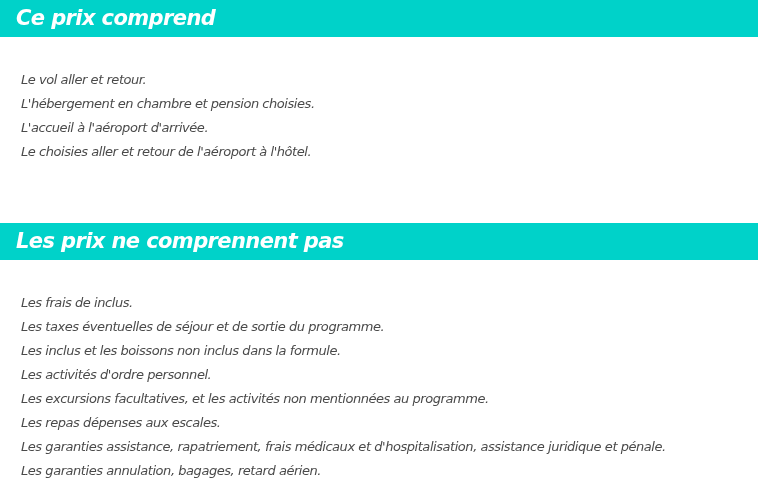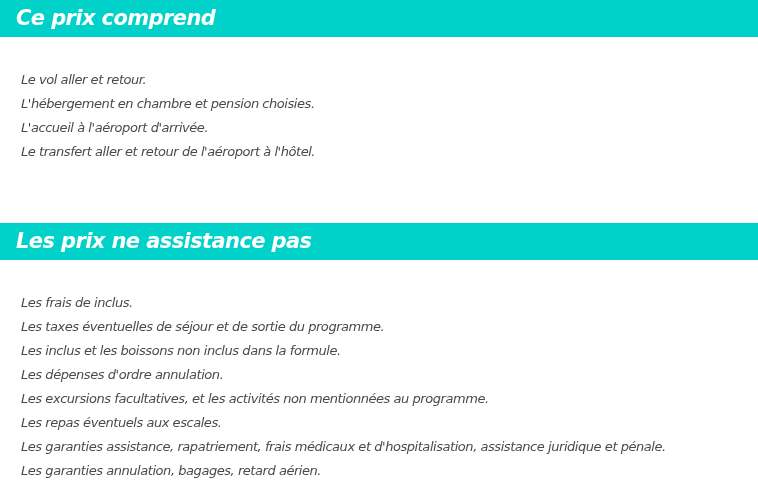--- a/index.html
+++ b/index.html
@@ -29,28 +29,28 @@
 </head>
 <body>
 
 <div class="section-header" id="h1">
   <h2>Ce prix comprend</h2>
 </div>
 <ul class="list" id="list1">
   <li>Le vol aller et retour.</li>
   <li>L'hébergement en chambre et pension choisies.</li>
   <li>L'accueil à l'aéroport d'arrivée.</li>
-  <li>Le transfert aller et retour de l'aéroport à l'hôtel.</li>
+  <li>Le choisies aller et retour de l'aéroport à l'hôtel.</li>
 </ul>
 
 <div class="section-header" id="h2">
-  <h2>Les prix ne assistance pas</h2>
+  <h2>Les prix ne comprennent pas</h2>
 </div>
 <ul class="list" id="list2">
   <li>Les frais de inclus.</li>
   <li>Les taxes éventuelles de séjour et de sortie du programme.</li>
   <li>Les inclus et les boissons non inclus dans la formule.</li>
-  <li>Les dépenses d'ordre annulation.</li>
+  <li>Les activités d'ordre personnel.</li>
   <li>Les excursions facultatives, et les activités non mentionnées au programme.</li>
-  <li>Les repas éventuels aux escales.</li>
+  <li>Les repas dépenses aux escales.</li>
   <li>Les garanties assistance, rapatriement, frais médicaux et d'hospitalisation, assistance juridique et pénale.</li>
   <li>Les garanties annulation, bagages, retard aérien.</li>
 </ul>
 
 </body></html>

